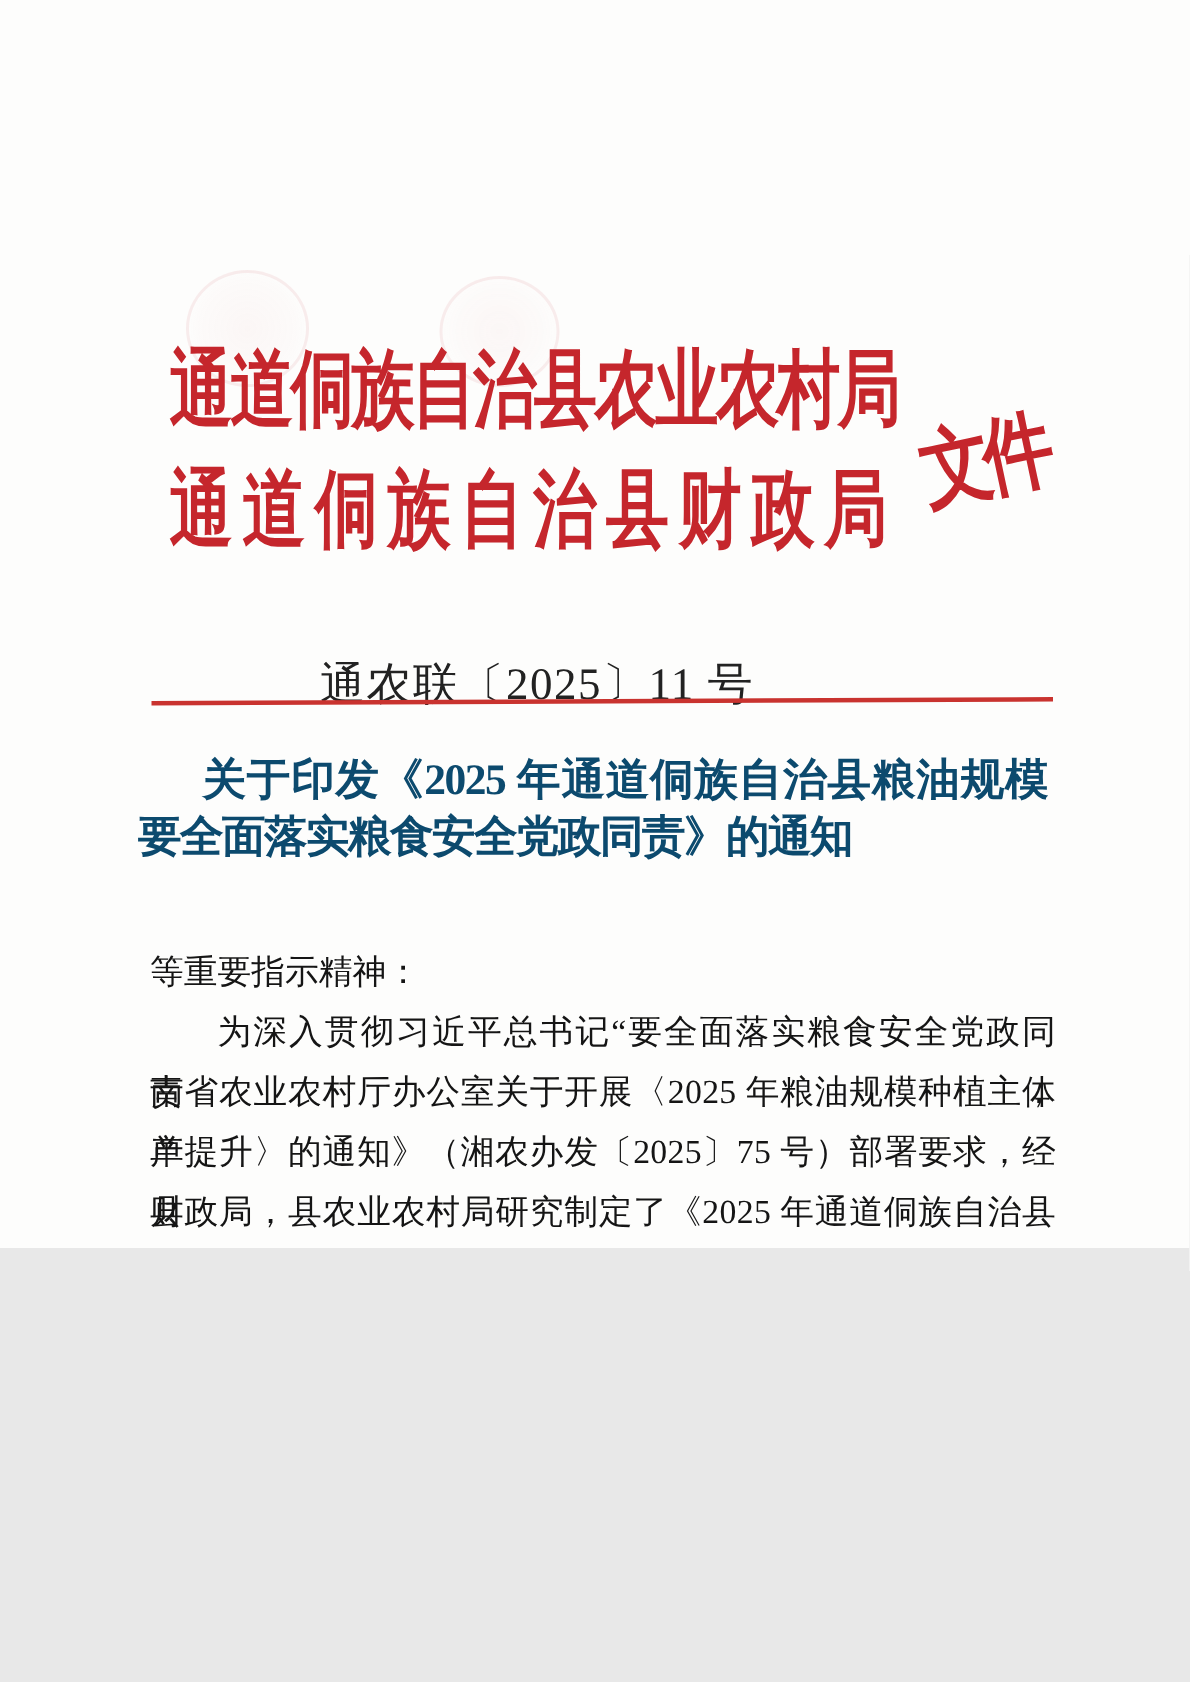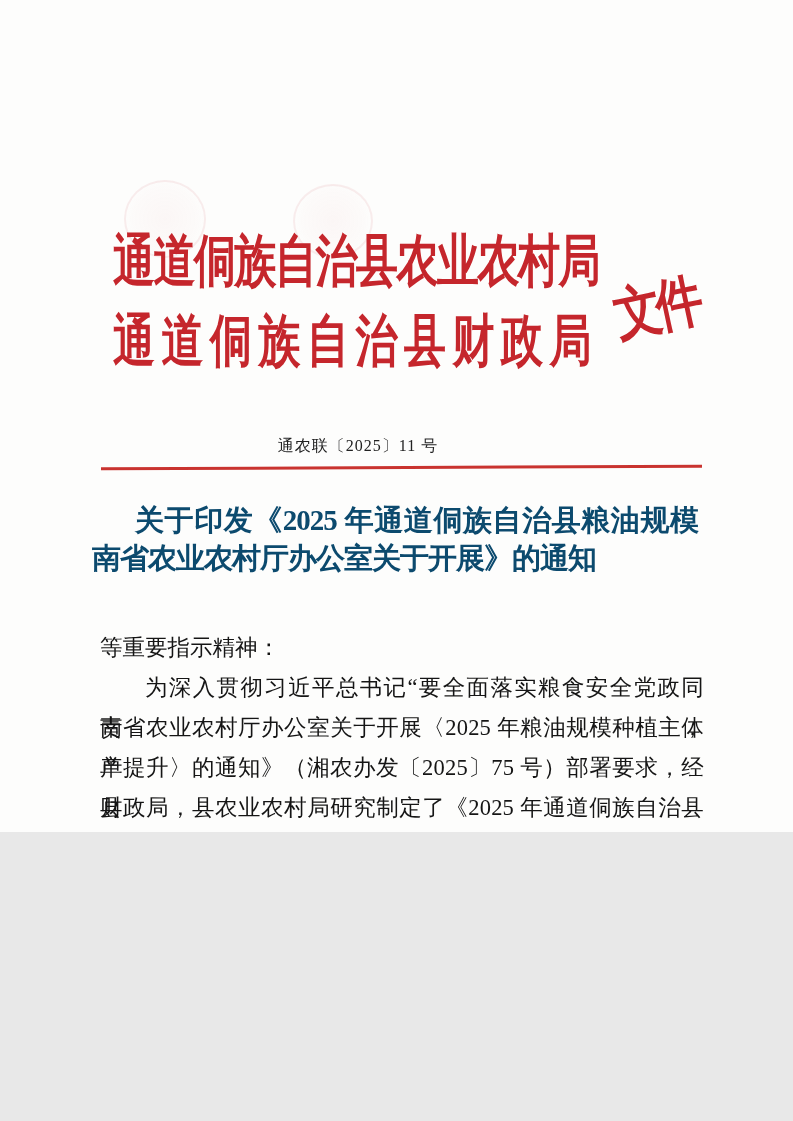--- a/index.html
+++ b/index.html
@@ -51,21 +51,21 @@
     transform: rotate(-12deg) scaleY(1.22);
   }
 
   
   .docnum {
     position: absolute;
     left: 0;
     top: 436px;
     width: 716px;
     text-align: center;
-    font-size: 16px;
+    font-size: 30px;
     letter-spacing: 1px;
     color: #222;
   }
 
   
   .redline {
     position: absolute;
     left: 101px;
     top: 466px;
     width: 601px;
@@ -139,21 +139,21 @@
   <div class="hdr l2">通道侗族自治县财政局</div>
 
   <div class="hdr doctype">文件</div>
 
   <div class="docnum">通农联〔2025〕11 号</div>
 
   <div class="redline"></div>
 
   <div class="title">
     <div class="t1">关于印发《2025 年通道侗族自治县粮油规模</div>
-    <div class="t2">南省农业农村厅办公室关于开展》的通知</div>
+    <div class="t2">要全面落实粮食安全党政同责》的通知</div>
   </div>
 
   <div class="docbody">
     <div class="bl salutation">等重要指示精神：</div>
     <div class="bl j ind">为深入贯彻习近平总书记“要全面落实粮食安全党政同责，</div>
     <div class="bl j">南省农业农村厅办公室关于开展〈2025 年粮油规模种植主体单</div>
     <div class="bl j">产提升〉的通知》（湘农办发〔2025〕75 号）部署要求，经县</div>
     <div class="bl j">财政局，县农业农村局研究制定了《2025 年通道侗族自治县粮</div>
     <div class="bl j">油规模种植主体单产提升项目实施方案》，现将方案印发给你们，</div>
     <div class="bl">请遵照执行。</div>

